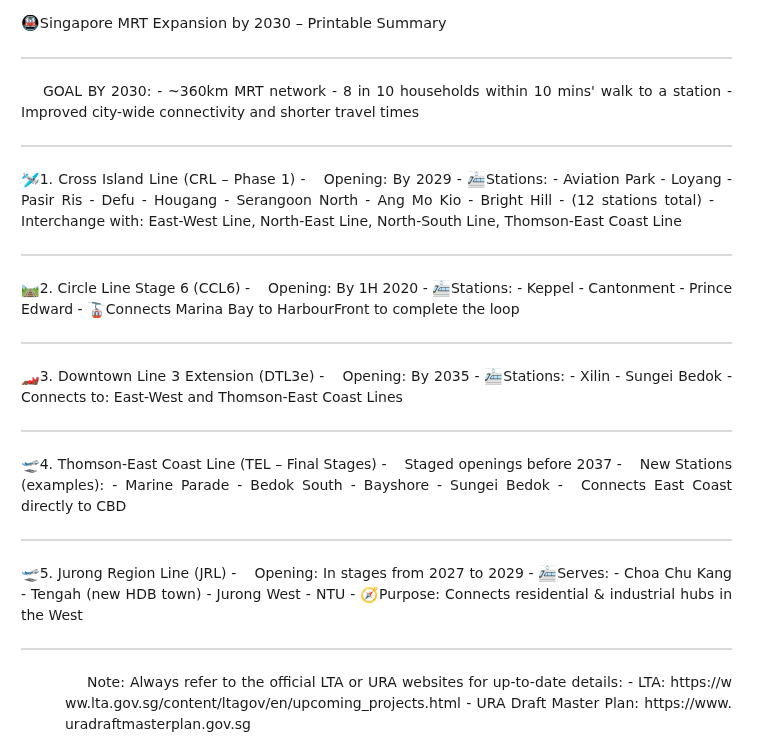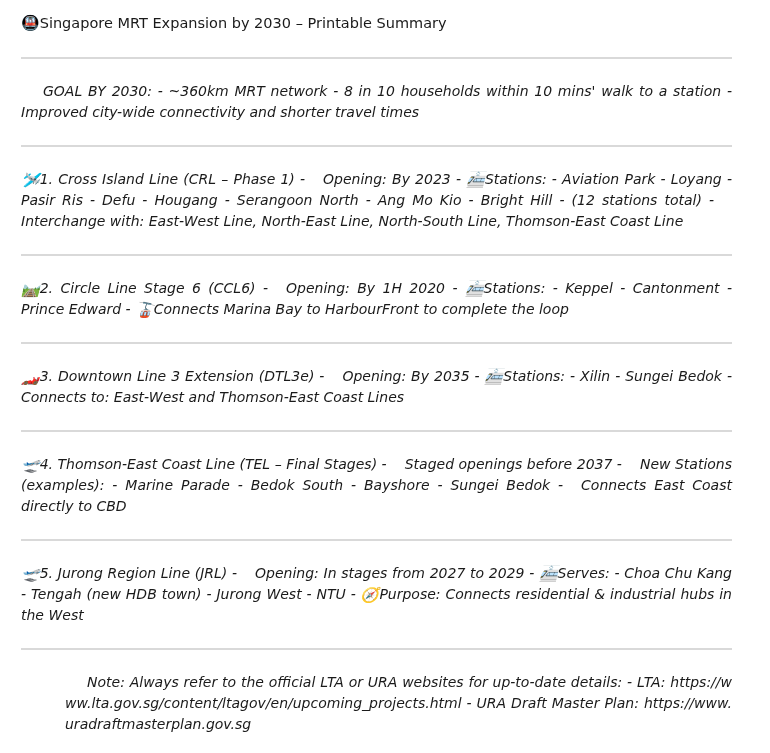--- a/index.html
+++ b/index.html
@@ -40,21 +40,20 @@
       height: 2px;
       background: #d9d9d9;
       margin: 0;
       width: 711px;
     }
     .block {
       text-align: justify;
       text-justify: inter-word;
       font-size: 14px;
       line-height: 21px;
-      font-style: italic;
     }
     .gap-indent {
       display: inline-block;
       width: 22px;
     }
     .sp { display: inline-block; width: 18px; }
   </style>
 </head>
 <body>
 
@@ -71,21 +70,21 @@
 
   <div class="block" style="height:42px;">
     <span class="gap-indent"></span><span>GOAL BY 2030: - ~360km MRT network - 8 in 10 households within 10 mins' walk to a station - Improved city-wide connectivity and shorter travel times</span>
   </div>
 
   <div style="height:22px"></div>
   <hr class="sep">
   <div style="height:22px"></div>
 
   <div class="block" style="height:63px;">
-    <span class="emoji">🛩️</span><span>1. Cross Island Line (CRL – Phase 1) -</span><span class="sp"></span><span>Opening: By 2023 -</span>
+    <span class="emoji">🛩️</span><span>1. Cross Island Line (CRL – Phase 1) -</span><span class="sp"></span><span>Opening: By 2029 -</span>
     <span class="emoji">🚈</span><span>Stations: - Aviation Park - Loyang - Pasir Ris - Defu - Hougang - Serangoon North - Ang Mo Kio - Bright Hill - (12 stations total) -</span><span class="sp"></span><span>Interchange with: East-West Line, North-East Line, North-South Line, Thomson-East Coast Line</span>
   </div>
 
   <div style="height:22px"></div>
   <hr class="sep">
   <div style="height:22px"></div>
 
   <div class="block" style="height:42px;">
     <span class="emoji">🛤️</span><span>2. Circle Line Stage 6 (CCL6) -</span><span class="sp"></span><span>Opening: By 1H 2020 -</span>
     <span class="emoji">🚈</span><span>Stations: - Keppel - Cantonment - Prince Edward -</span>

